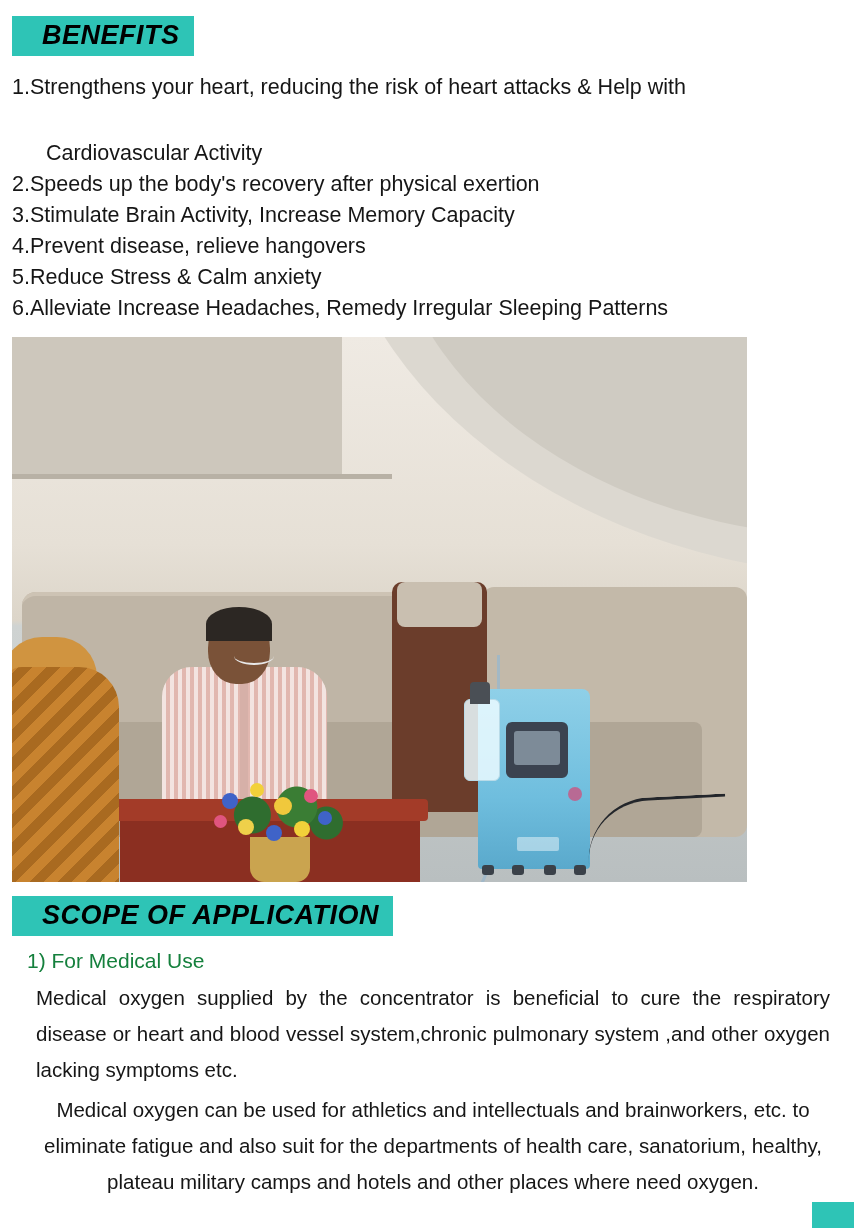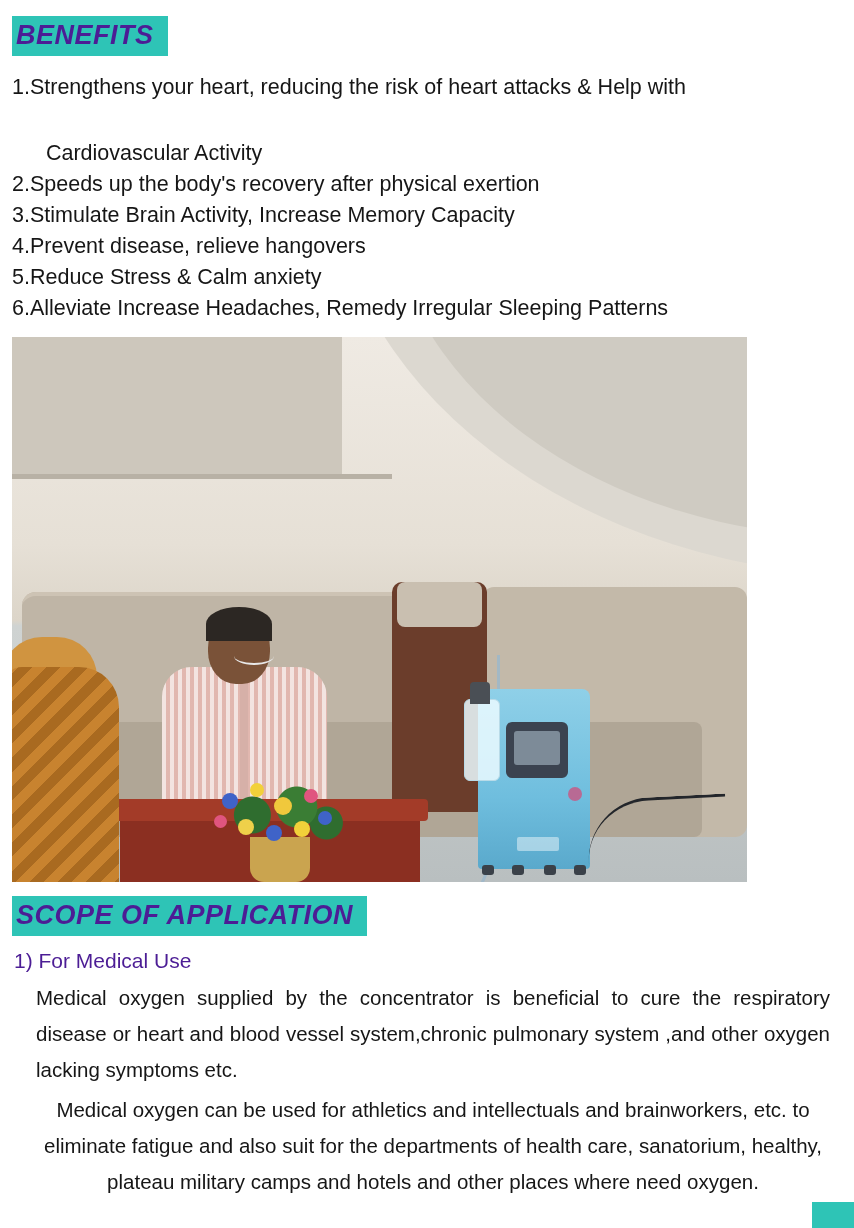--- a/index.html
+++ b/index.html
@@ -21,24 +21,24 @@
     width: 854px;
     height: 1228px;
     box-sizing: border-box;
     padding: 0 8px;
   }
 
   
   .badge {
     display: inline-block;
     background: #2ec4b6;
-    color: #4c1d95;
+    color: #000000;
     font-weight: bold;
     letter-spacing: 0.5px;
-    padding: 6px 14px 7px 4px;
+    padding: 6px 14px 7px 30px;
     font-size: 27px;
     line-height: 1;
     font-style: italic;
   }
   .badge-wrap {
     padding-top: 14px;
     padding-left: 4px;
   }
   #benefits-badge-wrap { padding-top: 16px; }
   #scope-badge-wrap { padding-top: 14px; }
@@ -368,21 +368,22 @@
   }
 
   
   .scope {
     padding: 0 16px 0 6px;
   }
   .scope .item-title {
     font-size: 21px;
     line-height: 30px;
     margin-top: 10px;
-    color: #4c1d95;
+    color: #15803d;
+    margin-left: 13px;
   }
   .scope p {
     margin: 4px 0 0 0;
     font-size: 20.5px;
     line-height: 36px;
     text-align: justify;
     text-justify: inter-word;
     padding-left: 22px;
     color: #161616;
   }

